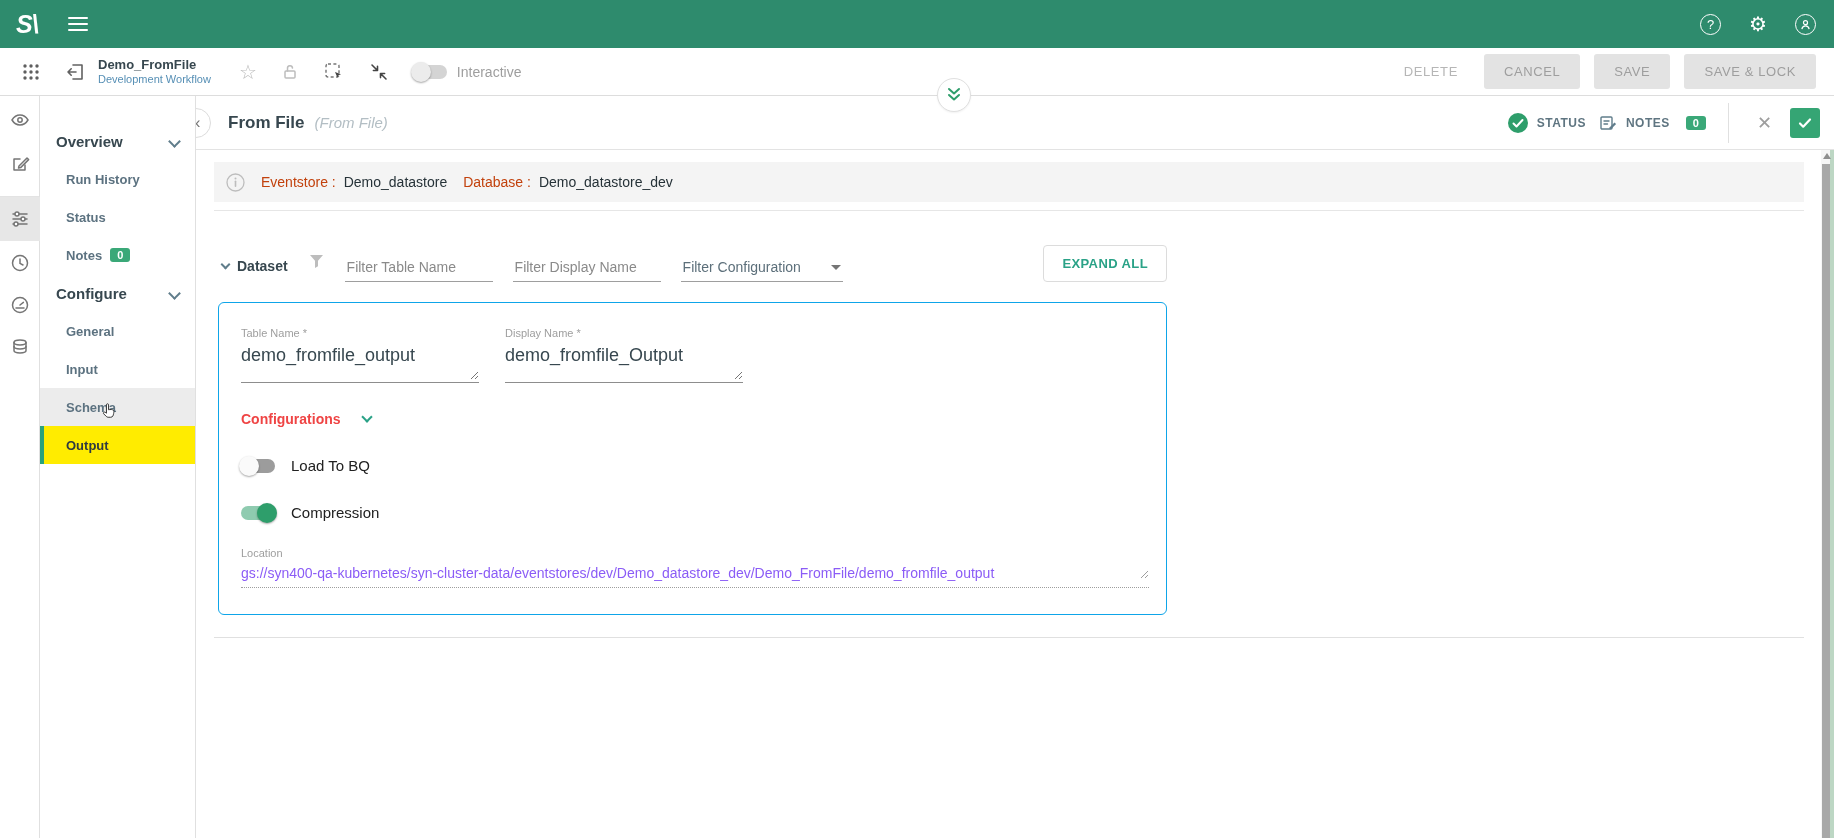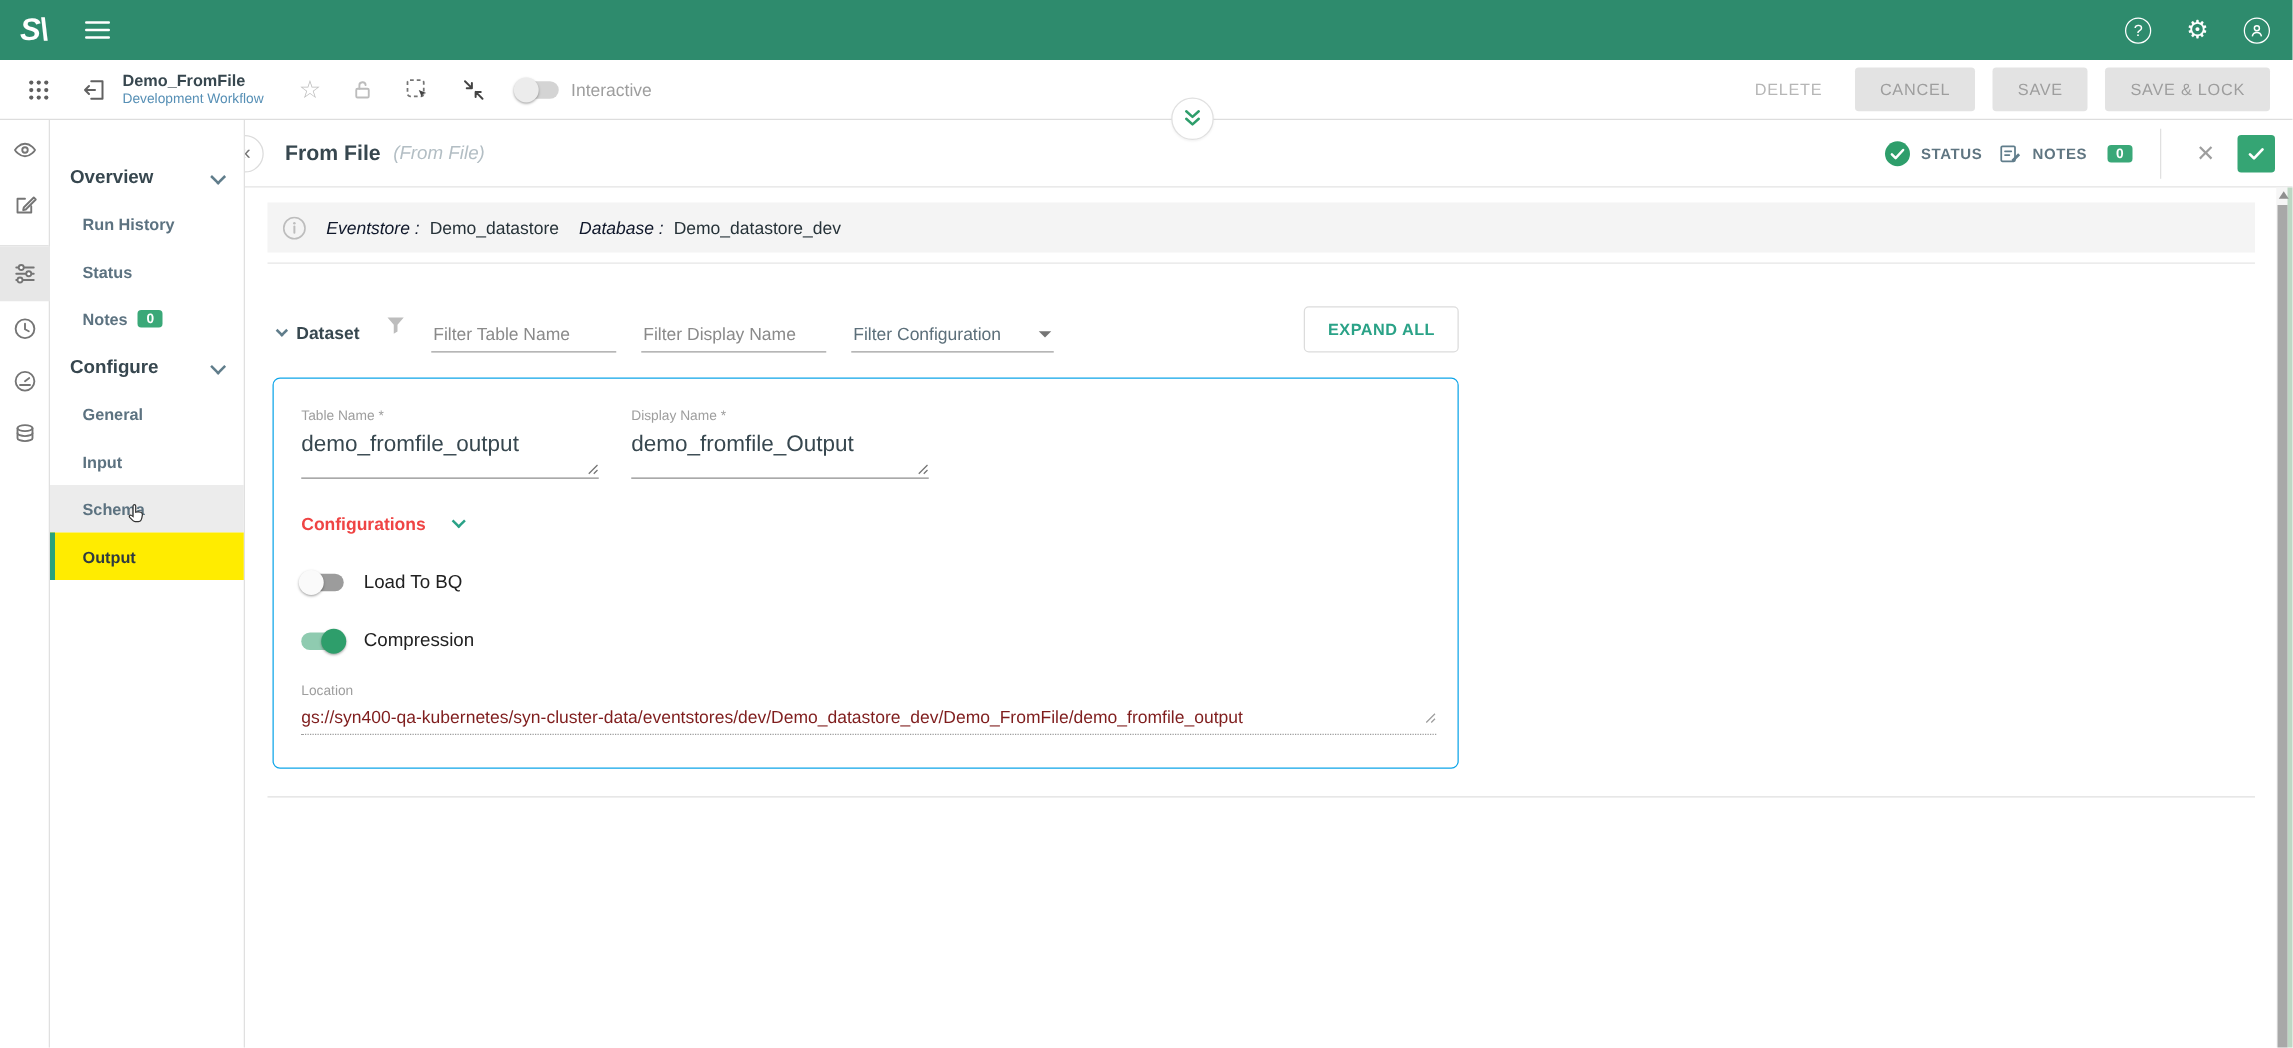--- a/index.html
+++ b/index.html
@@ -82,21 +82,21 @@
                  color:#757575; font-size:16px; cursor:pointer; z-index:5; }
   .dbl-chev { position:absolute; left:937px; top:78px; width:34px; height:34px; border:1px solid #e0e0e0;
               border-radius:50%; background:#fff; display:flex; flex-direction:column; align-items:center;
               justify-content:center; cursor:pointer; z-index:35; box-shadow:0 1px 2px rgba(0,0,0,.06); }
 
   
   .content { position:absolute; left:0; top:54px; right:0; bottom:0; padding:12px 30px 0 18px; overflow:hidden; }
   .section-lbl { font-size:14px; color:#37474f; margin-bottom:8px; }
   .info-bar { background:#f4f4f4; height:40px; display:flex; align-items:center; padding-left:12px;
               font-size:14px; color:#263238; gap:6px; }
-  .info-it { font-style:italic; color:#0f172a; margin-left:10px; }
+  .info-it { color:#c2410c; margin-left:10px; }
   .info-val { margin-left:2px; }
   .content-div { border-bottom:1px solid #e6e6e6; margin-top:8px; }
 
   .dataset-row { margin:34px 0 0 8px; width:945px; display:flex; align-items:flex-end; gap:20px; }
   .ds-label { display:flex; align-items:center; gap:8px; font-size:14px; font-weight:bold; color:#37474f;
               padding-bottom:8px; cursor:pointer; }
   .funnel { padding-bottom:8px; cursor:pointer; }
   .flt-input { border:none; border-bottom:1px solid #9e9e9e; font-family:inherit; font-size:14px;
                padding:4px 2px 6px; width:148px; color:#37474f; outline:none; background:transparent; }
   .flt-input::placeholder { color:#8a8a8a; }
@@ -121,21 +121,21 @@
   .fld-arrow { position:absolute; right:2px; bottom:10px; width:0; height:0;
                border-left:5px solid transparent; border-right:5px solid transparent;
                border-top:5px solid #757575; }
   .config-hd { display:flex; align-items:center; gap:22px; color:#ef4444; font-size:14px;
                margin:28px 0 18px; cursor:pointer;font-weight:bold; }
   .chev-g { width:8px; height:8px; border-right:2px solid #2aa287; border-bottom:2px solid #2aa287;
             transform:rotate(45deg); margin-top:-4px; }
   .toggle-row { display:flex; align-items:center; gap:16px; margin-top:30px; }
   .toggle-lbl { font-size:15px; color:#212121; }
   .loc-wrap { margin-top:26px; width:908px; }
-  .loc-value { font-size:14px; color:#7f1d1d; }
+  .loc-value { font-size:14px; color:#8b5cf6; }
   .bottom-div { border-bottom:1px solid #e0e0e0; margin-top:22px; }
 
   
   .sbar { position:absolute; right:0; top:54px; bottom:0; width:13px; background:#f6f6f6; }
   .sbar .edge { position:absolute; right:0; top:0; bottom:0; width:4px; background:#bdd7c4; }
   .sbar .up { position:absolute; top:3px; left:2px; width:0; height:0; border-left:4px solid transparent;
               border-right:4px solid transparent; border-bottom:6px solid #8f8f8f; }
   .sbar .thumb { position:absolute; top:14px; bottom:0; left:1px; width:8px; background:#a8a8a8; }
 
   .mouse-cursor { position:absolute; left:100px; top:402px; z-index:50; pointer-events:none; }

